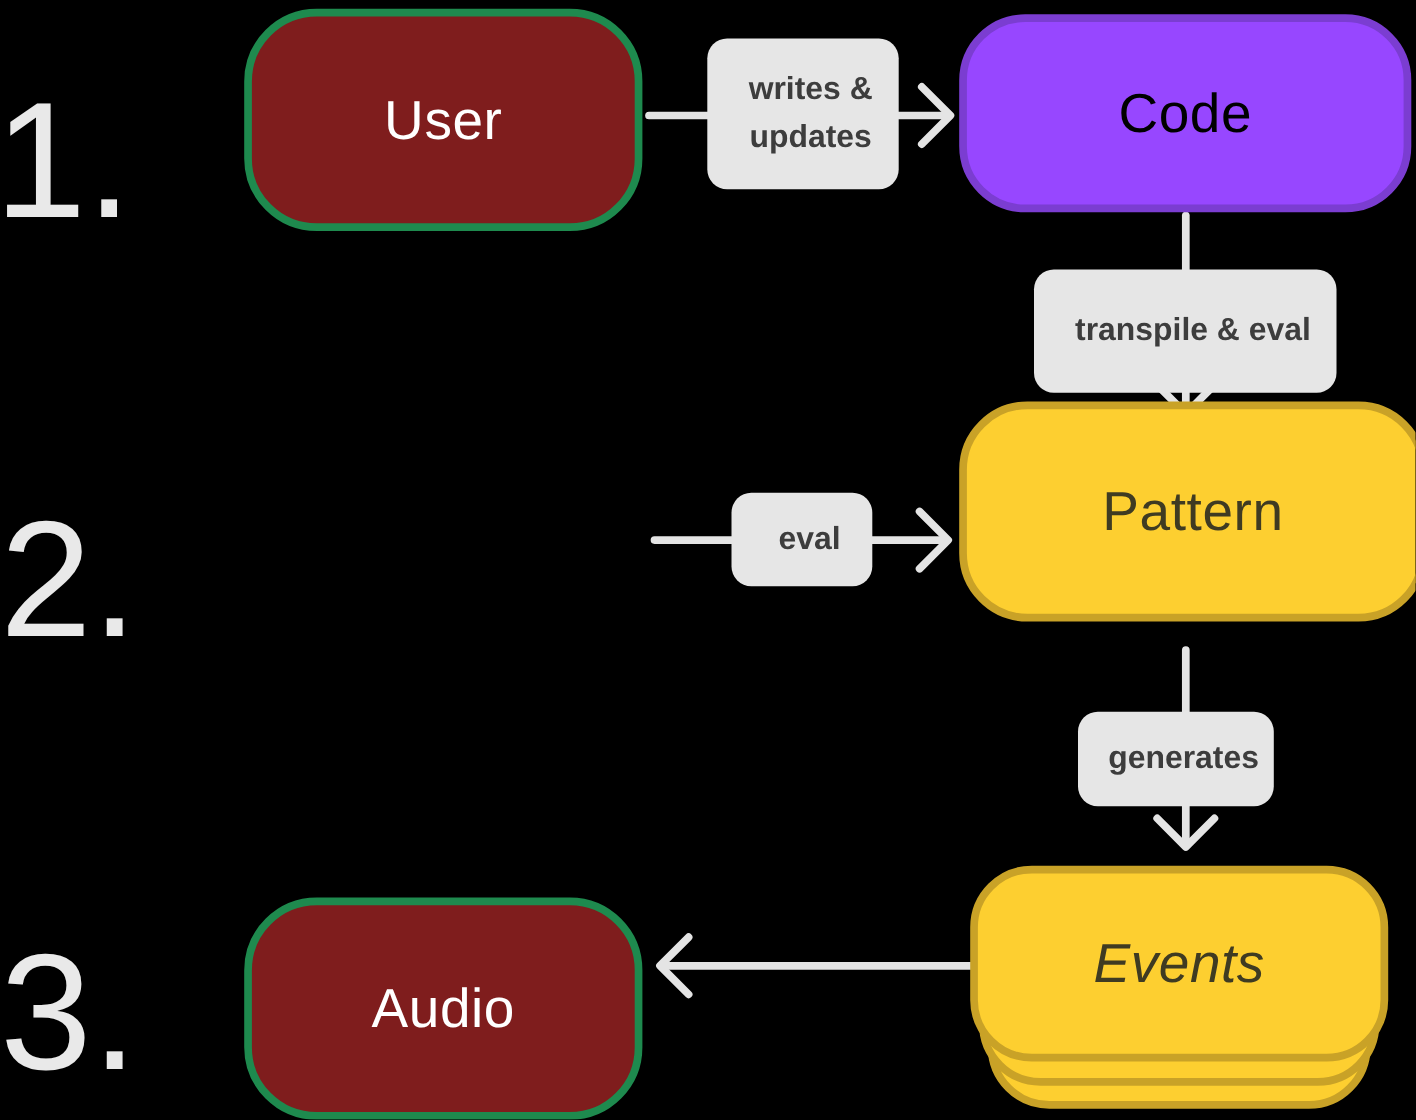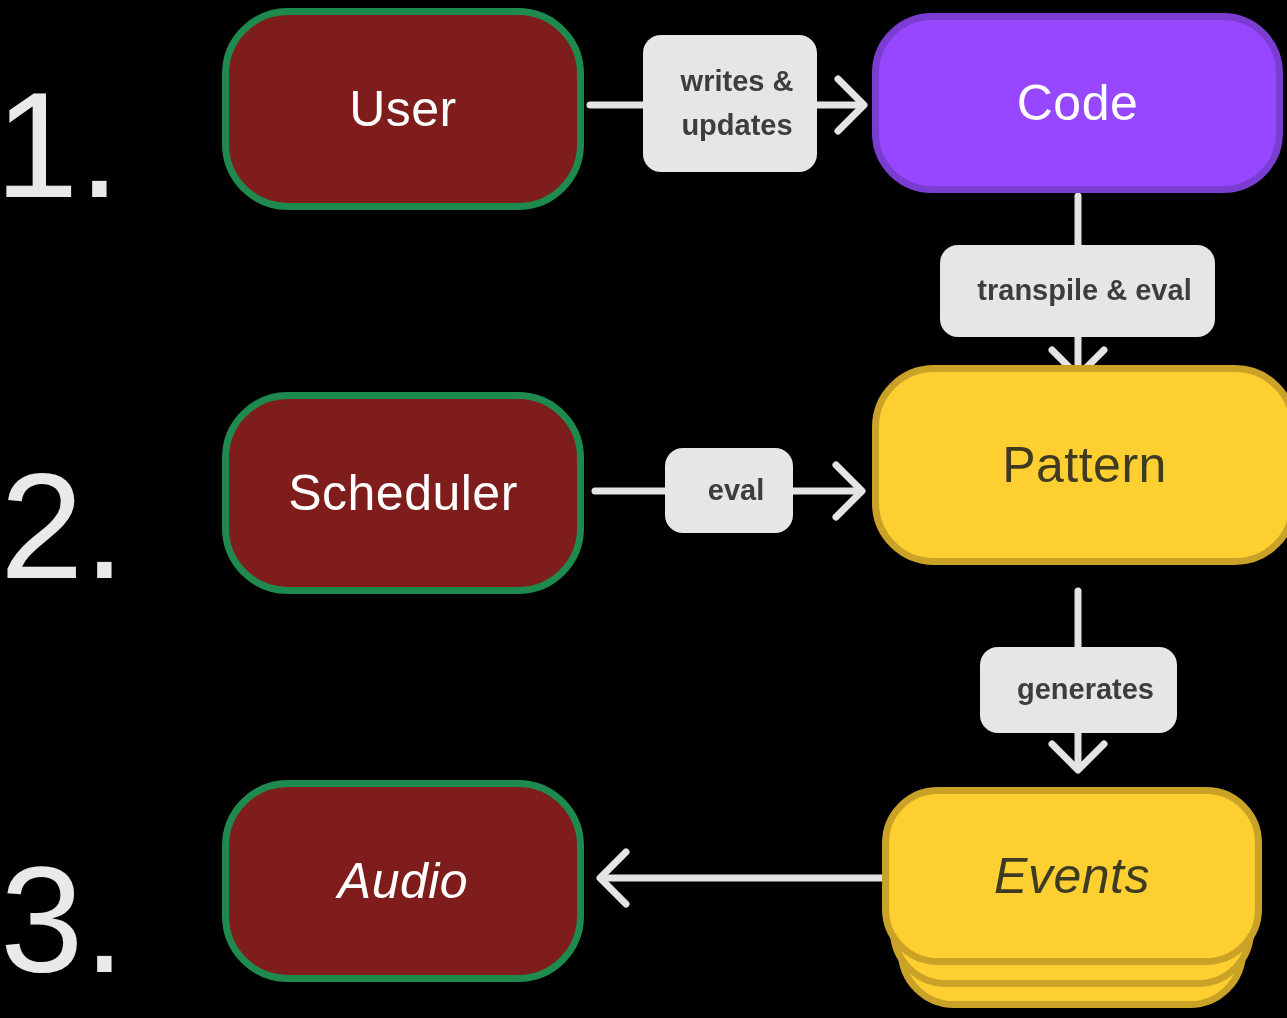--- a/index.html
+++ b/index.html
@@ -9,21 +9,21 @@
   }
   .num {
     position:absolute; color:#e9e9e9; font-size:150px; line-height:1;
     font-weight:500; z-index:2; user-select:none;
   }
   .node {
     position:absolute; display:flex; align-items:center; justify-content:center;
     box-sizing:border-box; z-index:2;
   }
   .node-green  { background:#7f1d1d; border:7px solid #1e8a4e; border-radius:66px; color:#ffffff; }
-  .node-purple { background:#9747ff; border:7px solid #7b3dd1; border-radius:60px; color:#ffffff; }
+  .node-purple { background:#9747ff; border:7px solid #7b3dd1; border-radius:60px; color:#000000; }
   .node-yellow { background:#fdcf30; border:7px solid #c9a227; border-radius:62px; color:#3f3b22; }
   .node-label  { font-size:50px; letter-spacing:0.5px; }
   .card {
     position:absolute; box-sizing:border-box; background:#fdcf30;
     border:7px solid #c9a227; border-radius:56px; z-index:2;font-style:italic;
   }
   .card-top { display:flex; align-items:center; justify-content:center; color:#3f3b22; }
   .chip {
     position:absolute; background:#e6e6e6; border-radius:18px; color:#3d3d3d;
     font-weight:700; font-size:29px; line-height:1.5; text-align:center;
@@ -70,35 +70,32 @@
     <span class="node-label">User</span>
   </div>
 
   <div class="chip" style="left:643px; top:35px; width:174px; height:137px;">writes &amp;
 updates</div>
 
   <div class="node node-purple" style="left:872px; top:13px; width:411px; height:180px;">
     <span class="node-label">Code</span>
   </div>
 
-  <div class="chip" style="left:940px; top:245px; width:275px; height:92px;">transpile &amp; eval</div>
+  <div class="chip" style="left:940px; top:245px; width:275px; height:112px;">transpile &amp; eval</div>
 
-  <div class="node node-green" style="left:222px; top:392px; width:362px; height:202px;">
-    <span class="node-label">Scheduler</span>
-  </div>
 
   <div class="chip" style="left:665px; top:448px; width:128px; height:85px;">eval</div>
 
   <div class="node node-yellow" style="left:872px; top:365px; width:425px; height:200px;">
     <span class="node-label">Pattern</span>
   </div>
 
-  <div class="chip" style="left:980px; top:647px; width:197px; height:86px;">generates</div>
+  <div class="chip" style="left:980px; top:647px; width:178px; height:86px;">generates</div>
 
-  <div class="node node-green" style="left:222px; top:780px; width:362px; height:202px;font-style:italic;">
+  <div class="node node-green" style="left:222px; top:816px; width:362px; height:202px;">
     <span class="node-label">Audio</span>
   </div>
 
 
   <div class="card" style="left:898px; top:831px; width:348px; height:177px;"></div>
   <div class="card" style="left:890px; top:809px; width:364px; height:178px;"></div>
   <div class="card card-top" style="left:882px; top:787px; width:380px; height:178px;">
     <span class="node-label">Events</span>
   </div>
 

